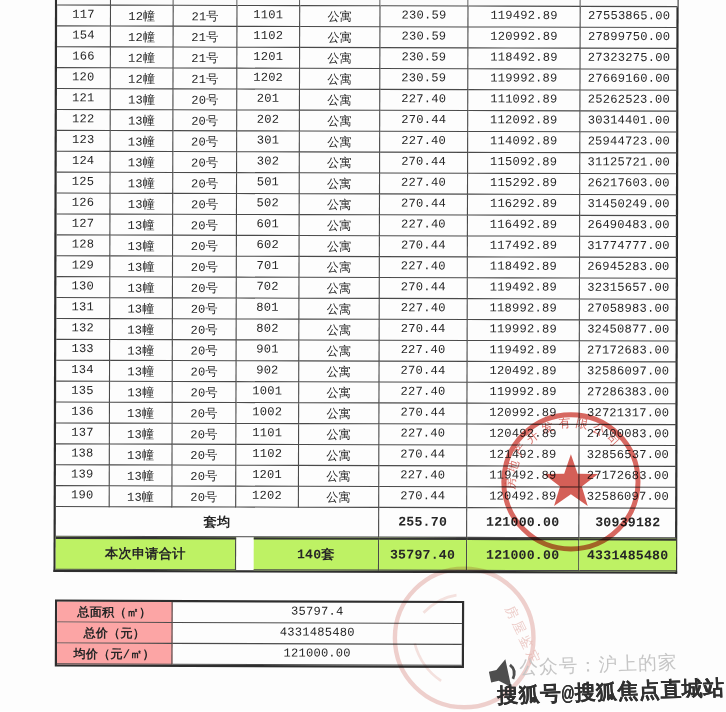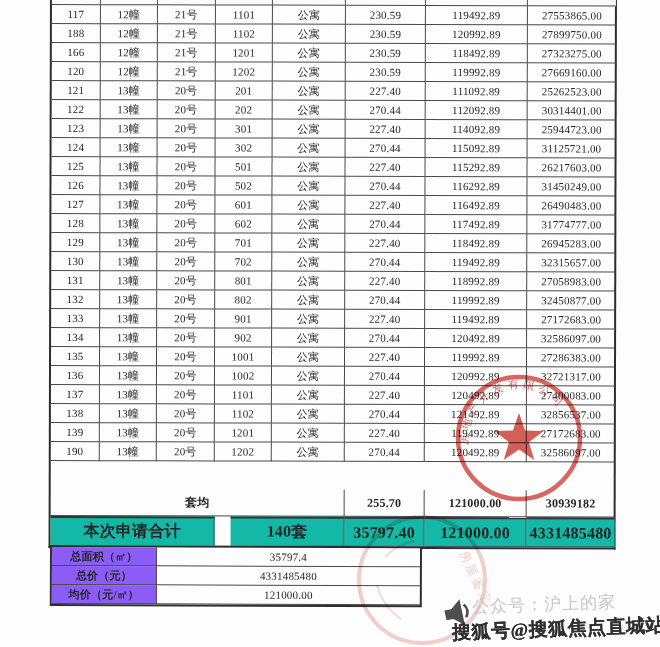--- a/index.html
+++ b/index.html
@@ -1,19 +1,19 @@
 <!DOCTYPE html>
 <html><head>
 <meta charset="utf-8">
 <style>
   html,body{margin:0;padding:0;background:#ffffff;}
   #stage{
     position:relative;width:660px;height:647px;overflow:hidden;
     background:#fdfdfd;
-    font-family:Liberation Serif, serif;
+    font-family:Liberation Mono, monospace;
     color:#262626;
   }
   
   #price-table{
     position:absolute;left:50px;top:-15px;width:567px;
     box-sizing:border-box;
     border:2px solid #2e2e2e;border-top:0;
     background:#fdfdfd;
     display:grid;
     grid-template-columns:49px 57px 58px 57px 73px 80px 102px 88px;
@@ -22,37 +22,37 @@
   .t-row{display:contents;}
   .cell{
     box-sizing:border-box;
     border-right:1px solid #4a4a4a;border-bottom:1px solid #4a4a4a;
     display:flex;align-items:center;justify-content:center;
     font-size:11px;height:19px;letter-spacing:0.2px;
     white-space:nowrap;overflow:hidden;
   }
   .cell.c8{border-right:none;}
   .sliver .cell{height:20px;background:#fbfbfb;}
-  .tr-avg .cell{height:27px;font-weight:bold;font-size:12px;margin-top:28px;}
+  .tr-avg .cell{height:27px;font-weight:bold;font-size:12px;}
   .tr-total .cell{
-    height:30px;font-weight:bold;font-size:16px;
-    background:#14b8a6;border-top:2px solid #333;
+    height:30px;font-weight:bold;font-size:12px;
+    background:#bef264;border-top:2px solid #333;
   }
   .span5{grid-column:span 5;}
   .span3{grid-column:span 3;}
   .span2{grid-column:span 2;margin-left:16px;}
   
   #summary-table{
     position:absolute;left:50px;top:545px;width:372px;
     box-sizing:border-box;border:2px solid #2e2e2e;background:#fdfdfd;
     display:grid;grid-template-columns:105px 263px;
     transform:rotate(0.2deg);transform-origin:left top;
   }
   #summary-table .cell{height:19px;font-size:11px;}
-  #summary-table .label-cell{background:#8b5cf6;font-weight:bold;}
+  #summary-table .label-cell{background:#fca5a5;font-weight:bold;}
   #summary-table .value-cell{border-right:none;}
   
   .seal{position:absolute;mix-blend-mode:multiply;filter:blur(0.35px);pointer-events:none;}
   #main-seal{left:449px;top:368px;}
   #bottom-seal{left:347px;top:505px;opacity:0.75;}
   
   #wm-faint{
     position:absolute;left:472px;top:592px;width:200px;
     font-size:17px;letter-spacing:1px;color:#c6c6c6;
     transform:rotate(-2deg);white-space:nowrap;
@@ -89,21 +89,21 @@
     <div class="cell c2">12幢</div>
     <div class="cell c3">21号</div>
     <div class="cell c4">1101</div>
     <div class="cell c5">公寓</div>
     <div class="cell c6">230.59</div>
     <div class="cell c7">119492.89</div>
     <div class="cell c8">27553865.00</div>
   </div>
 
   <div class="t-row">
-    <div class="cell c1">188</div>
+    <div class="cell c1">154</div>
     <div class="cell c2">12幢</div>
     <div class="cell c3">21号</div>
     <div class="cell c4">1102</div>
     <div class="cell c5">公寓</div>
     <div class="cell c6">230.59</div>
     <div class="cell c7">120992.89</div>
     <div class="cell c8">27899750.00</div>
   </div>
 
   <div class="t-row">

